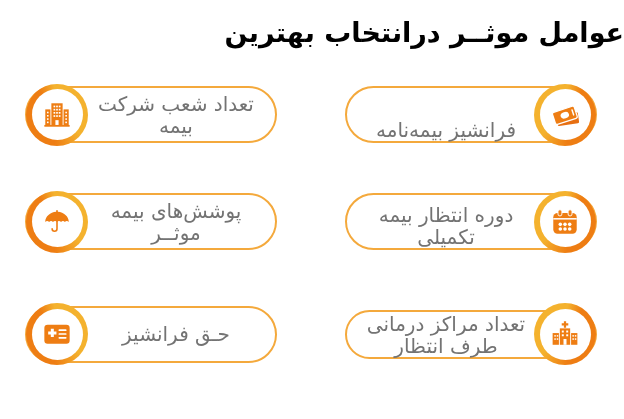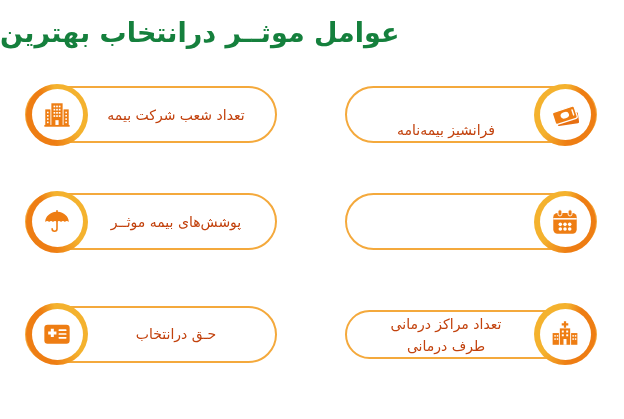--- a/index.html
+++ b/index.html
@@ -1,22 +1,22 @@
 <!DOCTYPE html>
 <html dir="rtl" lang="fa"><head>
 <meta charset="utf-8">
 <style>
   html,body{margin:0;padding:0;background:#fff;}
   .canvas{
     width:624px;height:419px;background:#ffffff;overflow:hidden;
     font-family:"DejaVu Sans",sans-serif;position:relative;
   }
   .title{
-    margin:0;padding-top:13px;text-align:left;
-    font-size:27px;line-height:40px;font-weight:700;color:#15803d;
+    margin:0;padding-top:13px;text-align:right;
+    font-size:27px;line-height:40px;font-weight:700;color:#000000;
   }
   .title span{display:block;}
   .grid{
     display:grid;
     grid-template-columns:252px 252px;
     grid-template-rows:57px 57px 68px;
     column-gap:68px;row-gap:50px;
     padding:0 27px 0 25px;margin-top:33px;
     align-items:center;
   }
@@ -33,21 +33,21 @@
   .pill.right .badge{right:-1px;}
   .badge::before{
     content:"";position:absolute;inset:0;border-radius:50%;
     background:conic-gradient(from 0deg,#F4B22E 0deg 130deg,#EE7D13 185deg 325deg,#F4B22E 355deg 360deg);
   }
   .pill.right .badge::before{transform:scaleX(-1);}
   .badge-inner{
     position:absolute;inset:5.5px;background:#fff;border-radius:50%;
     display:flex;align-items:center;justify-content:center;
   }
-  .label{font-size:14px;line-height:22px;color:#c2410c;text-align:center;}
+  .label{font-size:20px;line-height:22px;color:#737373;text-align:center;}
   .label span{display:block;}
 </style>
 </head>
 <body>
 
 <div class="canvas">
 
   <h1 class="title">
     <span>عوامل موثــر درانتخاب بهترین</span>
   </h1>
@@ -127,20 +127,24 @@
               <circle cx="11" cy="18.5" r="1.9"></circle>
                 <circle cx="16" cy="18.5" r="1.9"></circle>
                 <circle cx="21" cy="18.5" r="1.9"></circle>
               <circle cx="11" cy="23.4" r="1.9"></circle>
                 <circle cx="16" cy="23.4" r="1.9"></circle>
                 <circle cx="21" cy="23.4" r="1.9"></circle>
             </g>
           </svg>
         </div>
       </div>
+      <div class="label">
+        <span>دوره انتظار بیمه تکمیلی</span>
+        <span></span>
+      </div>
     </div>
 
     <div class="pill left">
       <div class="badge">
         <div class="badge-inner">
           <svg width="30" height="30" viewBox="0 0 32 32">
             <path fill="#EE7D13" d="M16 3.2c.5 0 .9.4.9.9v1C23.3 5.5 28.4 10 28.6 15.9c-1.4-1.3-3-1.3-4.2.1-1.1-1.4-2.9-1.4-4.1 0-1.2-1.5-3.2-1.5-4.3 0-1.1-1.5-3.1-1.5-4.3 0-1.2-1.4-3-1.4-4.1 0-1.2-1.4-2.8-1.4-4.2-.1C3.6 10 8.7 5.5 15.1 5.1v-1c0-.5.4-.9.9-.9z"></path>
             <path fill="none" stroke="#EE7D13" stroke-width="1.7" stroke-linecap="round" d="M16 14.5v8.7a2.6 2.6 0 0 1-5.2 0"></path>
           </svg>
         </div>
@@ -174,38 +178,38 @@
               <rect x="23.9" y="17.2" width="1.6" height="1.6"></rect>
                 <rect x="26.5" y="17.2" width="1.6" height="1.6"></rect>
               <rect x="23.9" y="20.6" width="1.6" height="1.6"></rect>
                 <rect x="26.5" y="20.6" width="1.6" height="1.6"></rect>
             </g>
           </svg>
         </div>
       </div>
       <div class="label">
         <span>تعداد مراکز درمانی</span>
-        <span>طرف درمانی</span>
+        <span>طرف انتظار</span>
       </div>
     </div>
 
     <div class="pill left">
       <div class="badge">
         <div class="badge-inner">
           <svg width="30" height="30" viewBox="0 0 32 32">
             <rect x="2.5" y="6" width="27" height="20.5" rx="3.5" fill="#EE7D13"></rect>
             <path fill="#fff" d="M9.4 10.4h3.2v2.8h2.8v3.2h-2.8v2.8H9.4v-2.8H6.6v-3.2h2.8z"></path>
             <g fill="#fff">
               <rect x="17.6" y="11" width="8.6" height="1.8" rx="0.9"></rect>
               <rect x="17.6" y="15.1" width="8.6" height="1.8" rx="0.9"></rect>
               <rect x="17.6" y="19.2" width="8.6" height="1.8" rx="0.9"></rect>
             </g>
           </svg>
         </div>
       </div>
       <div class="label">
-        <span>حـق درانتخاب</span>
+        <span>حـق فرانشیز</span>
         <span></span>
       </div>
     </div>
 
   </div>
 </div>
 
 </body></html>

